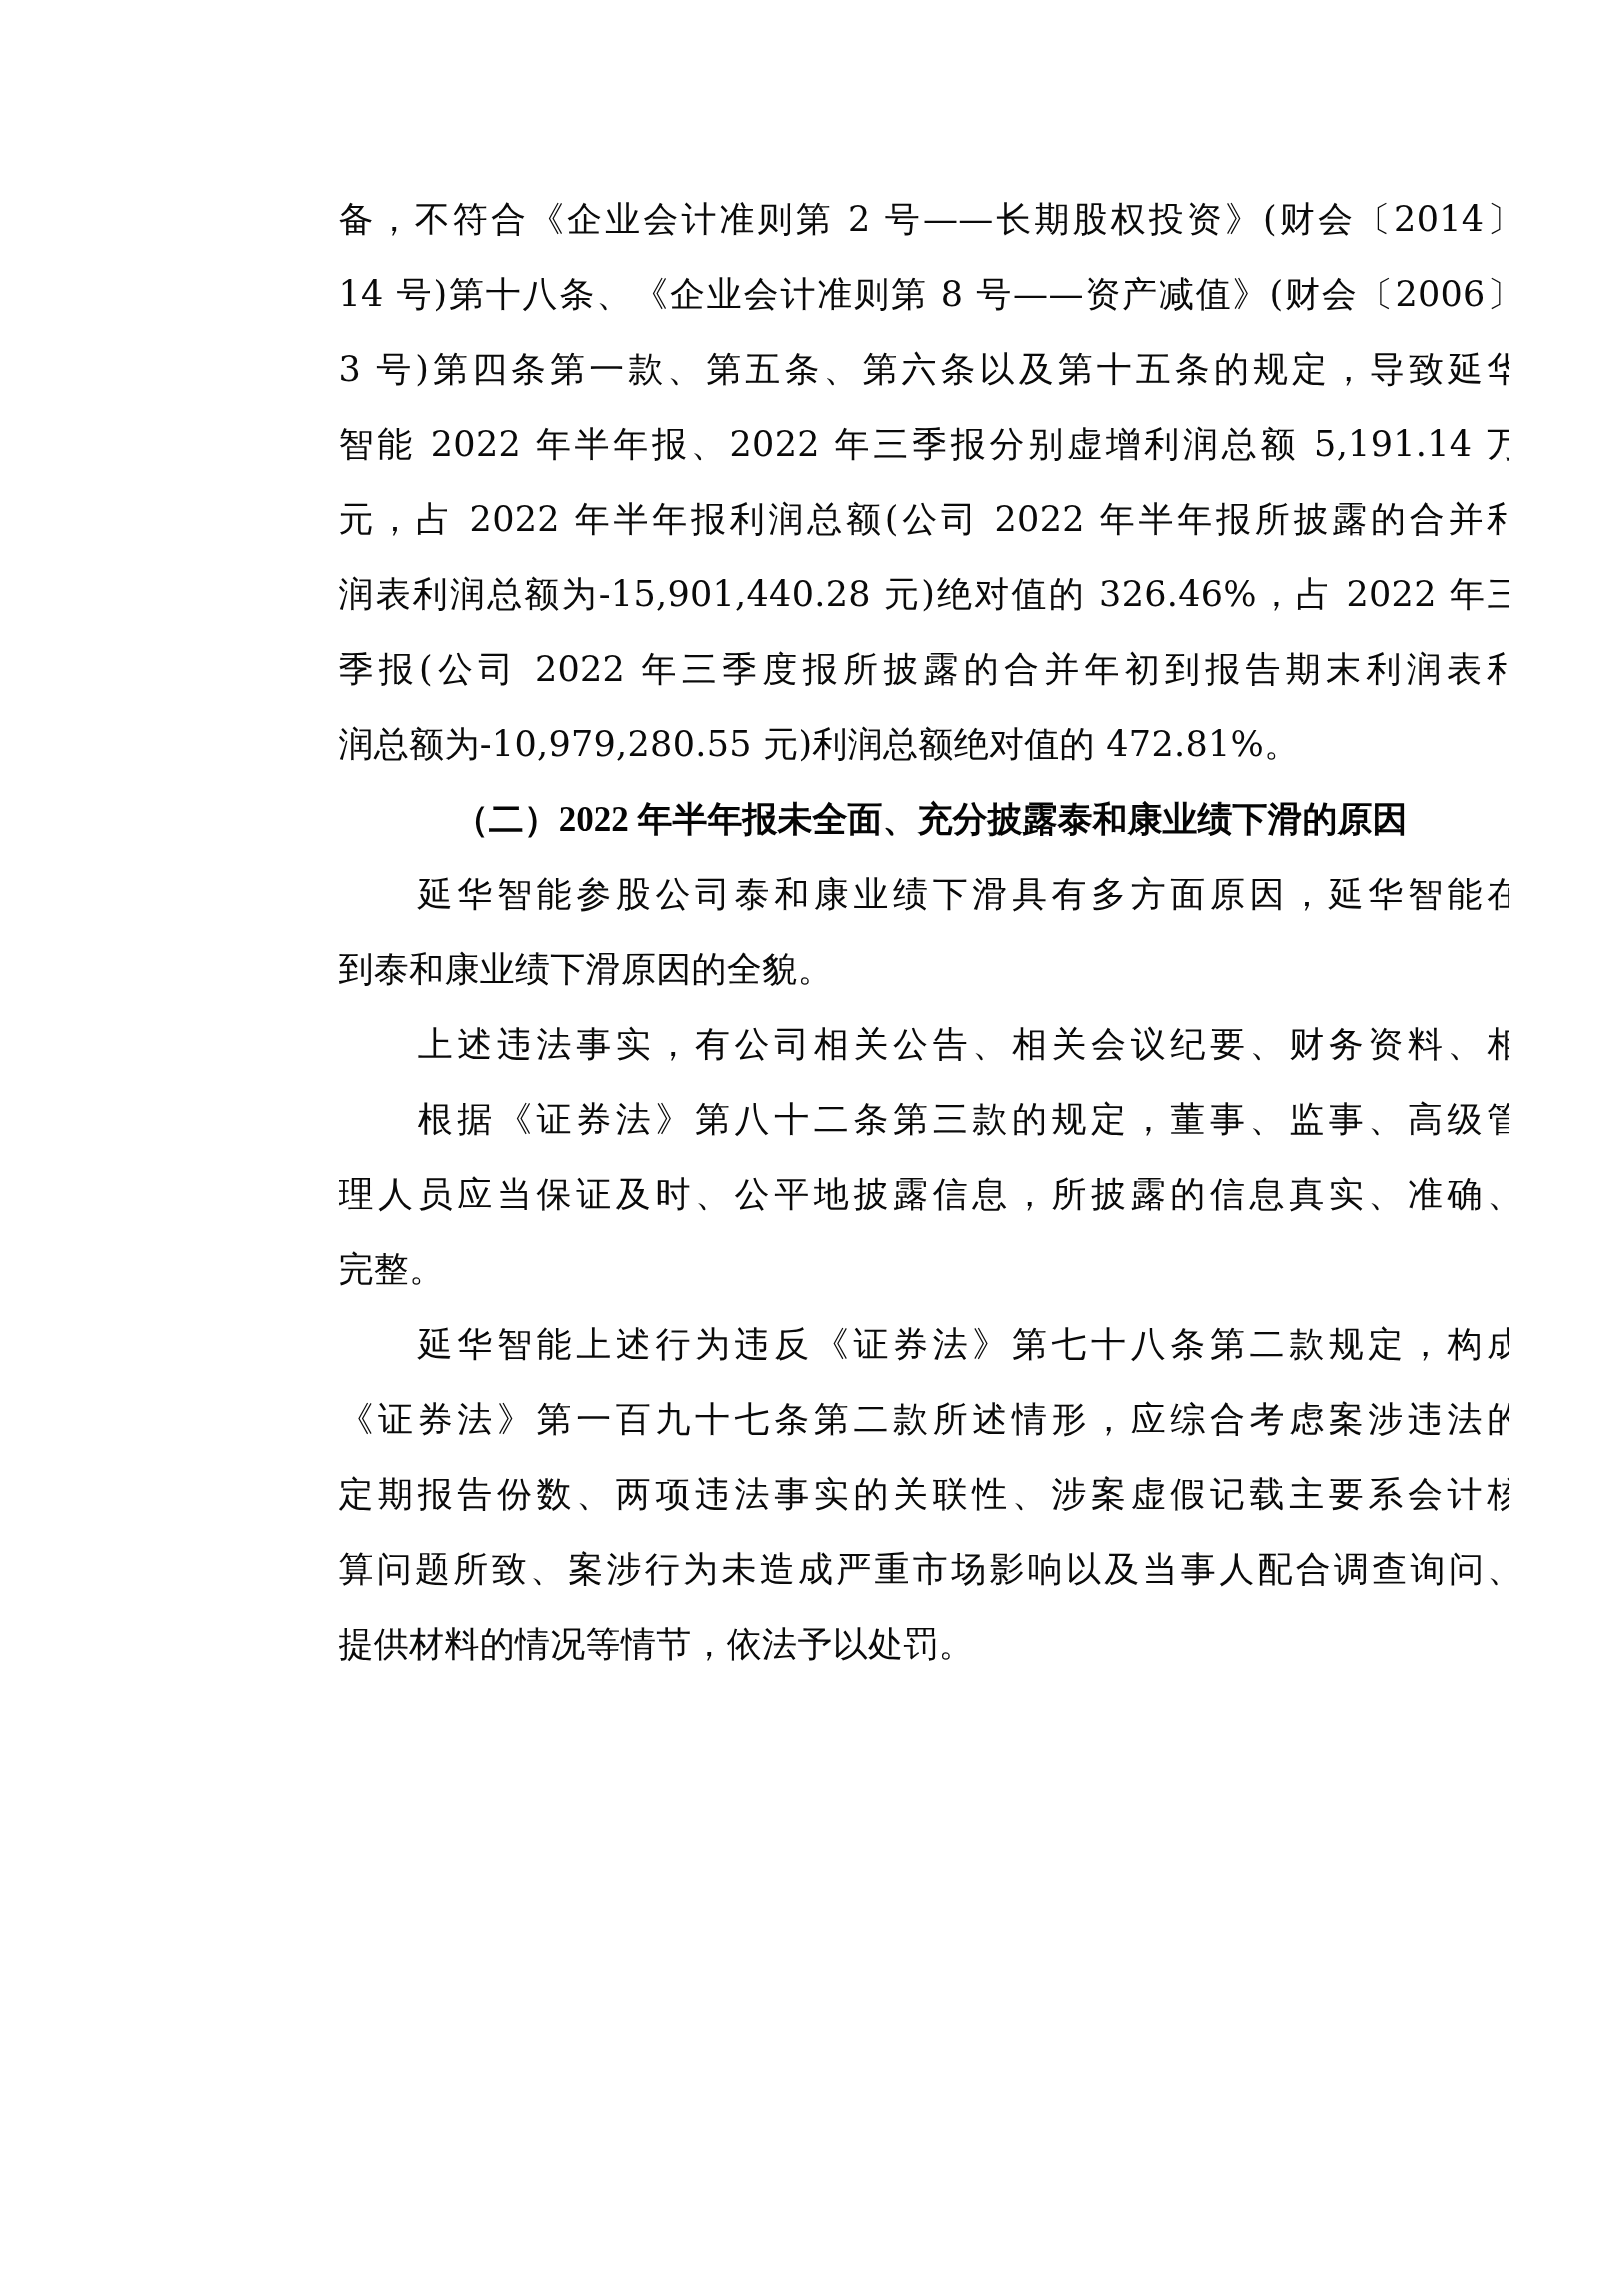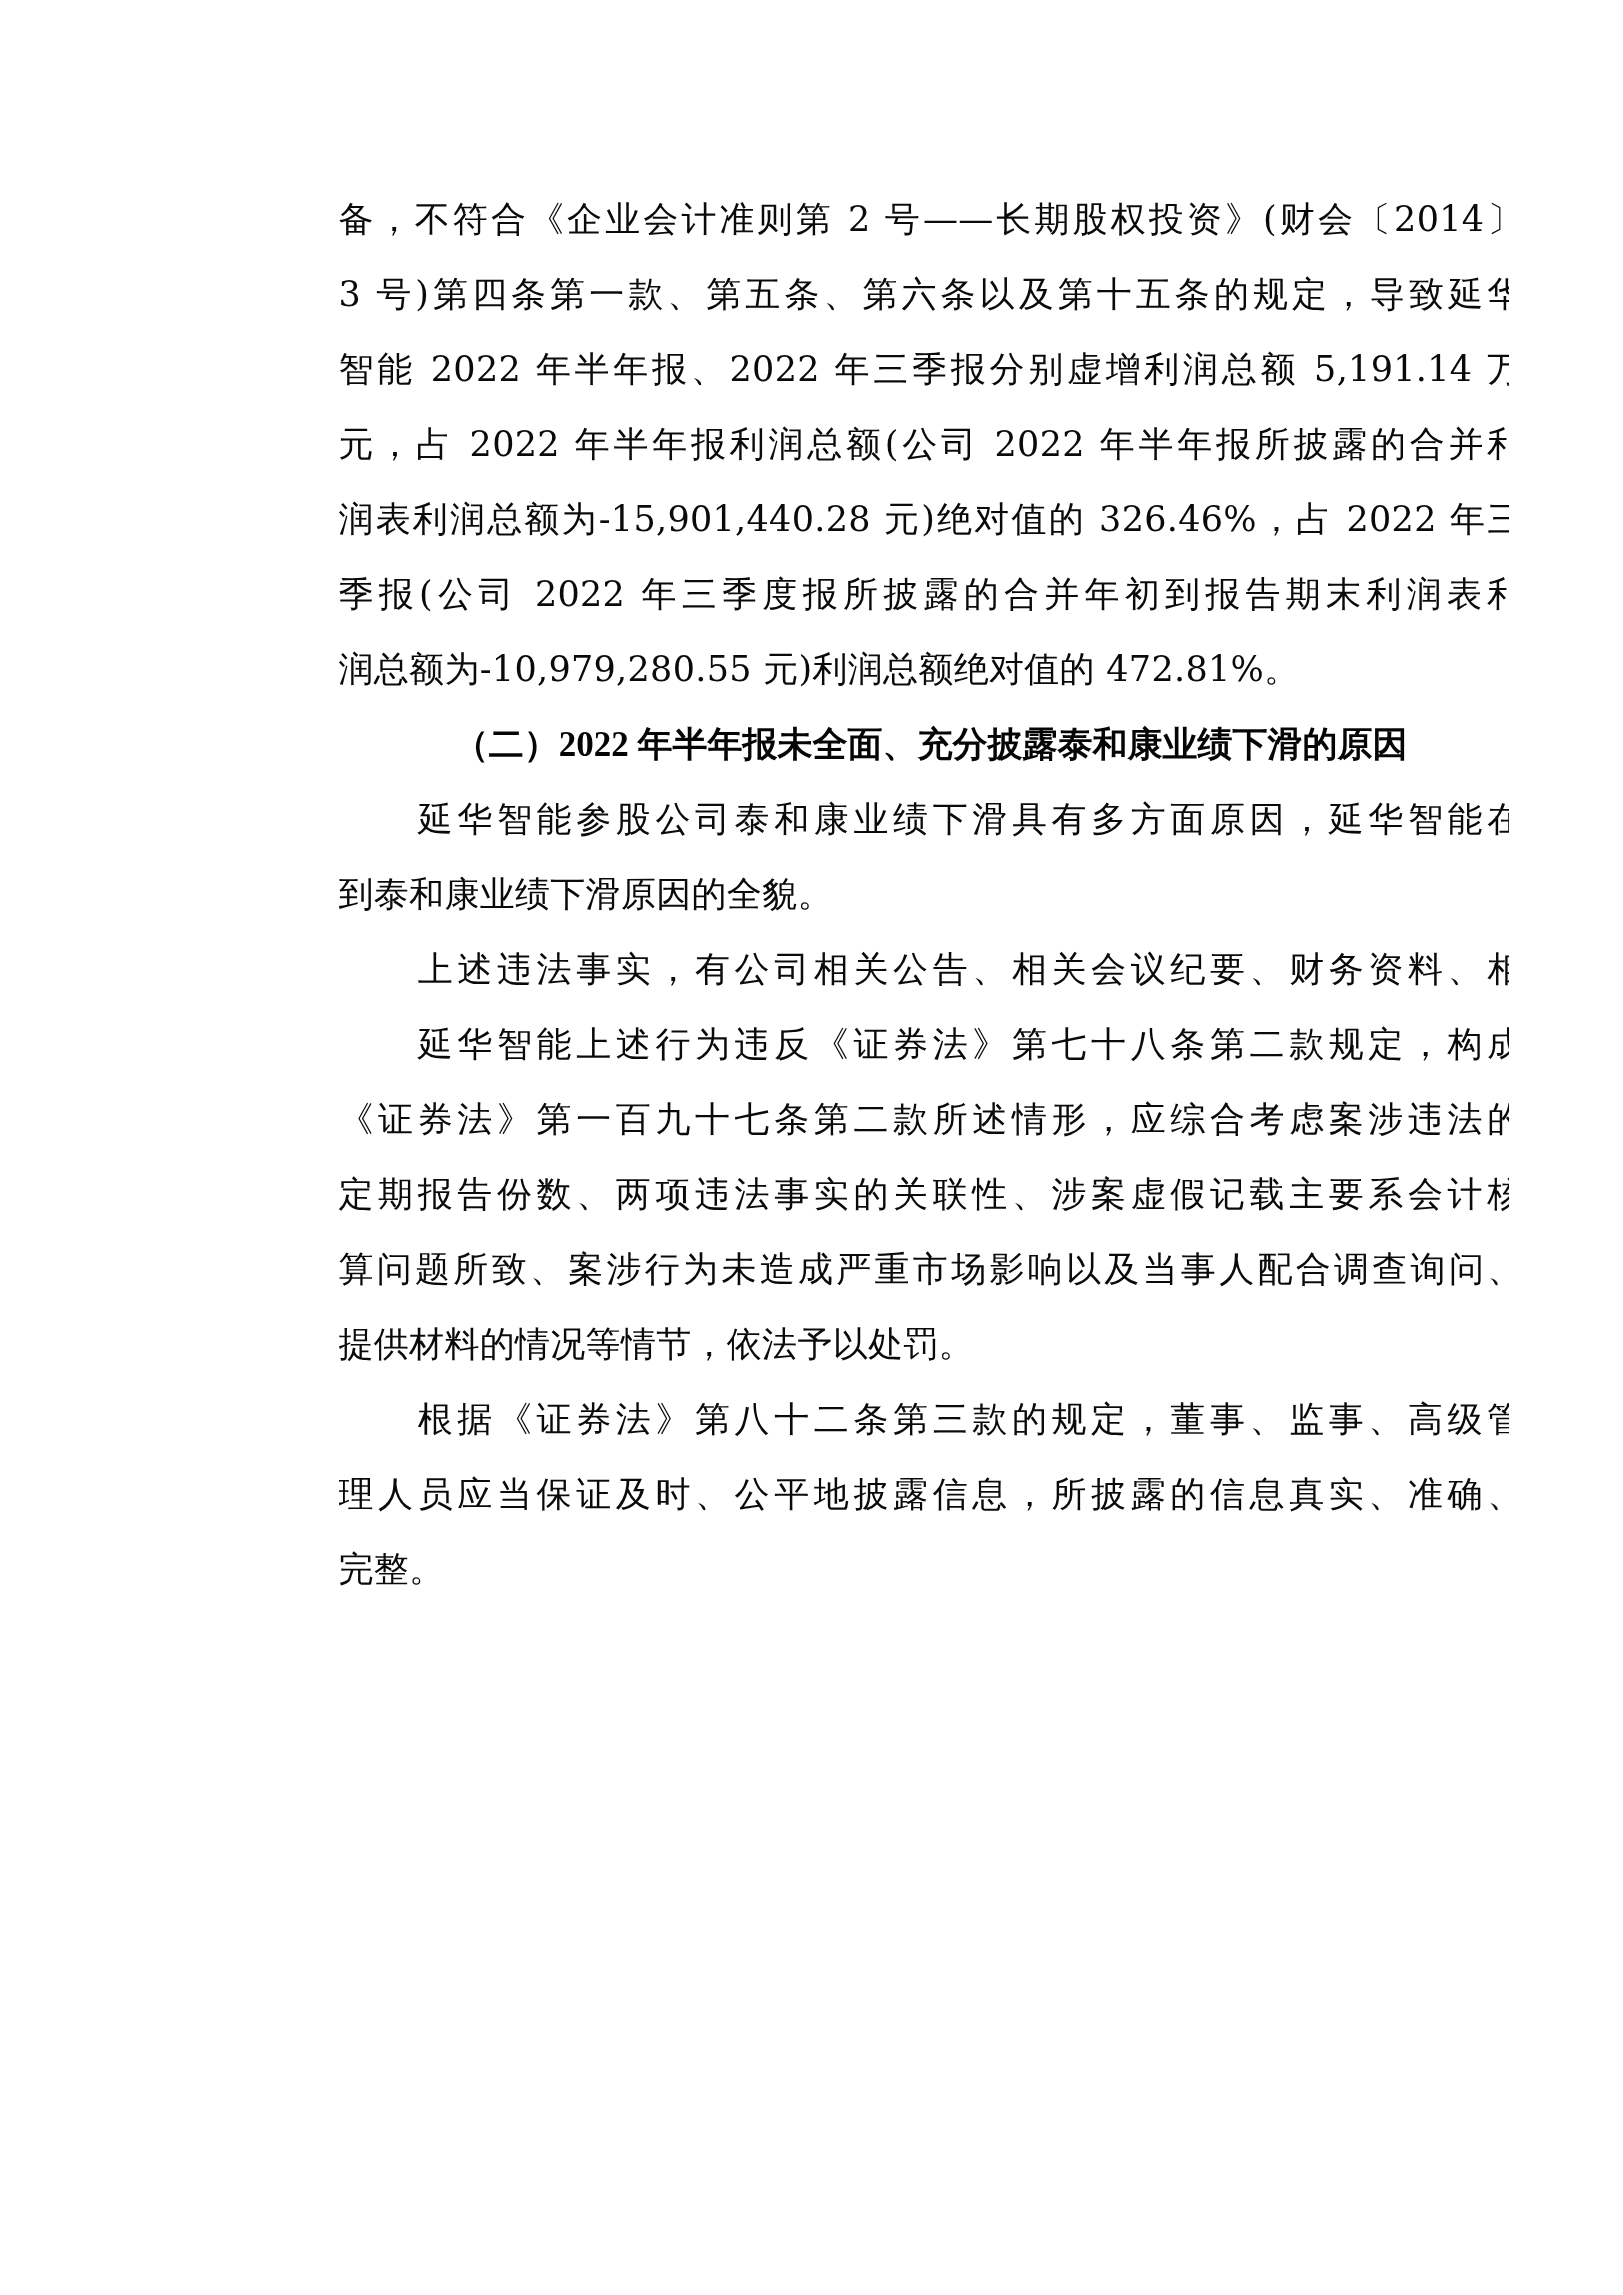--- a/index.html
+++ b/index.html
@@ -63,44 +63,45 @@
     white-space: pre;
   }
 </style>
 </head>
 <body>
 
 <div class="page">
   <div class="doc-body" id="doc-body">
       <div class="block">
         <div class="line justify">备，不符合《企业会计准则第 2 号——长期股权投资》(财会〔2014〕</div>
+        <div class="line justify">14 号)第十八条、《企业会计准则第 8 号——资产减值》(财会〔2006〕</div>
         <div class="line justify">3 号)第四条第一款、第五条、第六条以及第十五条的规定，导致延华</div>
         <div class="line justify">智能 2022 年半年报、2022 年三季报分别虚增利润总额 5,191.14 万</div>
         <div class="line justify">元，占 2022 年半年报利润总额(公司 2022 年半年报所披露的合并利</div>
         <div class="line justify">润表利润总额为-15,901,440.28 元)绝对值的 326.46%，占 2022 年三</div>
         <div class="line justify">季报(公司 2022 年三季度报所披露的合并年初到报告期末利润表利</div>
         <div class="line justify last">润总额为-10,979,280.55 元)利润总额绝对值的 472.81%。</div>
       </div>
       <div class="block">
         <div class="heading-line">（二）2022 年半年报未全面、充分披露泰和康业绩下滑的原因</div>
       </div>
       <div class="block">
         <div class="line justify">　　延华智能参股公司泰和康业绩下滑具有多方面原因，延华智能在</div>
         <div class="line justify last">到泰和康业绩下滑原因的全貌。</div>
       </div>
       <div class="block">
         <div class="line justify">　　上述违法事实，有公司相关公告、相关会议纪要、财务资料、相</div>
       </div>
       <div class="block">
+        <div class="line justify">　　根据《证券法》第八十二条第三款的规定，董事、监事、高级管</div>
+        <div class="line justify">理人员应当保证及时、公平地披露信息，所披露的信息真实、准确、</div>
+        <div class="line justify last">完整。</div>
+      </div>
+      <div class="block">
         <div class="line justify">　　延华智能上述行为违反《证券法》第七十八条第二款规定，构成</div>
         <div class="line justify">《证券法》第一百九十七条第二款所述情形，应综合考虑案涉违法的</div>
         <div class="line justify">定期报告份数、两项违法事实的关联性、涉案虚假记载主要系会计核</div>
         <div class="line justify">算问题所致、案涉行为未造成严重市场影响以及当事人配合调查询问、</div>
         <div class="line justify last">提供材料的情况等情节，依法予以处罚。</div>
       </div>
-      <div class="block">
-        <div class="line justify">　　根据《证券法》第八十二条第三款的规定，董事、监事、高级管</div>
-        <div class="line justify">理人员应当保证及时、公平地披露信息，所披露的信息真实、准确、</div>
-        <div class="line justify last">完整。</div>
-      </div>
     </div>
 </div>
 
 
 </body></html>

